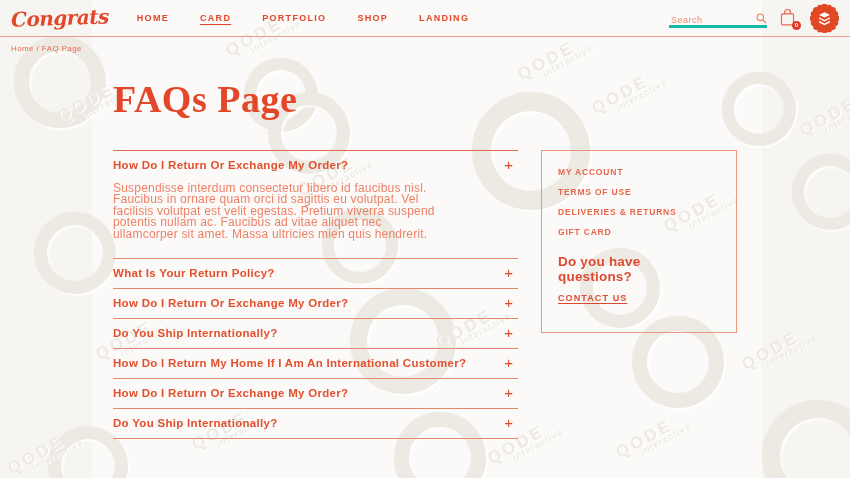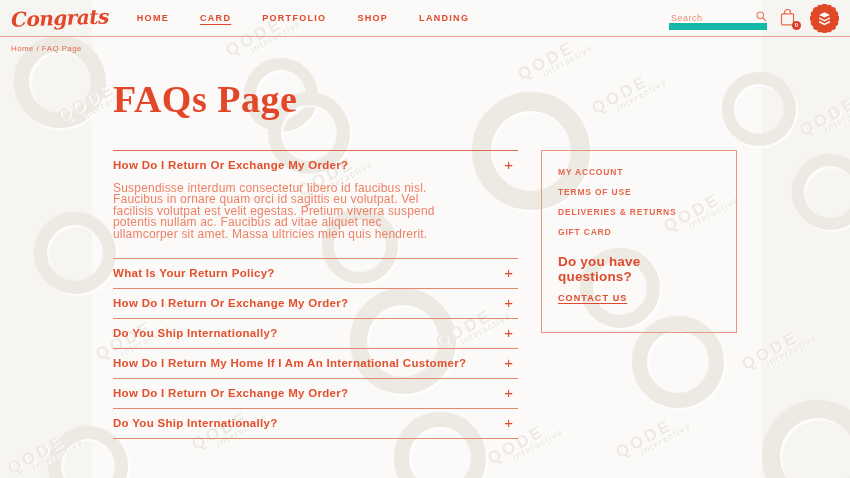--- a/index.html
+++ b/index.html
@@ -22,21 +22,21 @@
   
   .site-header{position:absolute;top:0;left:0;right:0;height:37px;z-index:2;
     display:flex;align-items:center;padding:0 11px;box-sizing:border-box;
     border-bottom:1px solid #e9a18c;}
   .logo{font-family:"DejaVu Serif", serif;font-style:italic;font-weight:bold;
     font-size:20px;color:#e2472a;letter-spacing:-.5px;transform:rotate(-2deg);cursor:pointer;}
   .main-nav{display:flex;gap:31px;margin-left:28px;}
   .nav-item{font-size:9px;font-weight:bold;letter-spacing:1.3px;color:#e2472a;cursor:pointer;}
   .nav-item.active{text-decoration:underline;text-underline-offset:3px;}
   .header-right{margin-left:auto;display:flex;align-items:center;gap:13px;}
-  .search-box{position:relative;width:98px;border-bottom:7px solid #14b8a6;height:16px;}
+  .search-box{position:relative;width:98px;border-bottom:3px solid #14b8a6;height:16px;}
   .search-box input{border:0;background:transparent;outline:none;width:82px;
     font-size:9px;color:#e56a4e;padding:2px 0 1px 2px;font-family:inherit;letter-spacing:.5px;}
   .search-box input::placeholder{color:#ec8b72;}
   .search-glyph{position:absolute;right:0;bottom:1px;cursor:pointer;}
   .cart{position:relative;cursor:pointer;width:17px;height:19px;}
   .cart-badge{position:absolute;right:-4px;bottom:-2px;width:9px;height:9px;border-radius:50%;
     background:#e2382a;color:#fff;font-size:6px;font-weight:bold;display:flex;
     align-items:center;justify-content:center;}
   .seal{width:29px;height:29px;cursor:pointer;}
   

